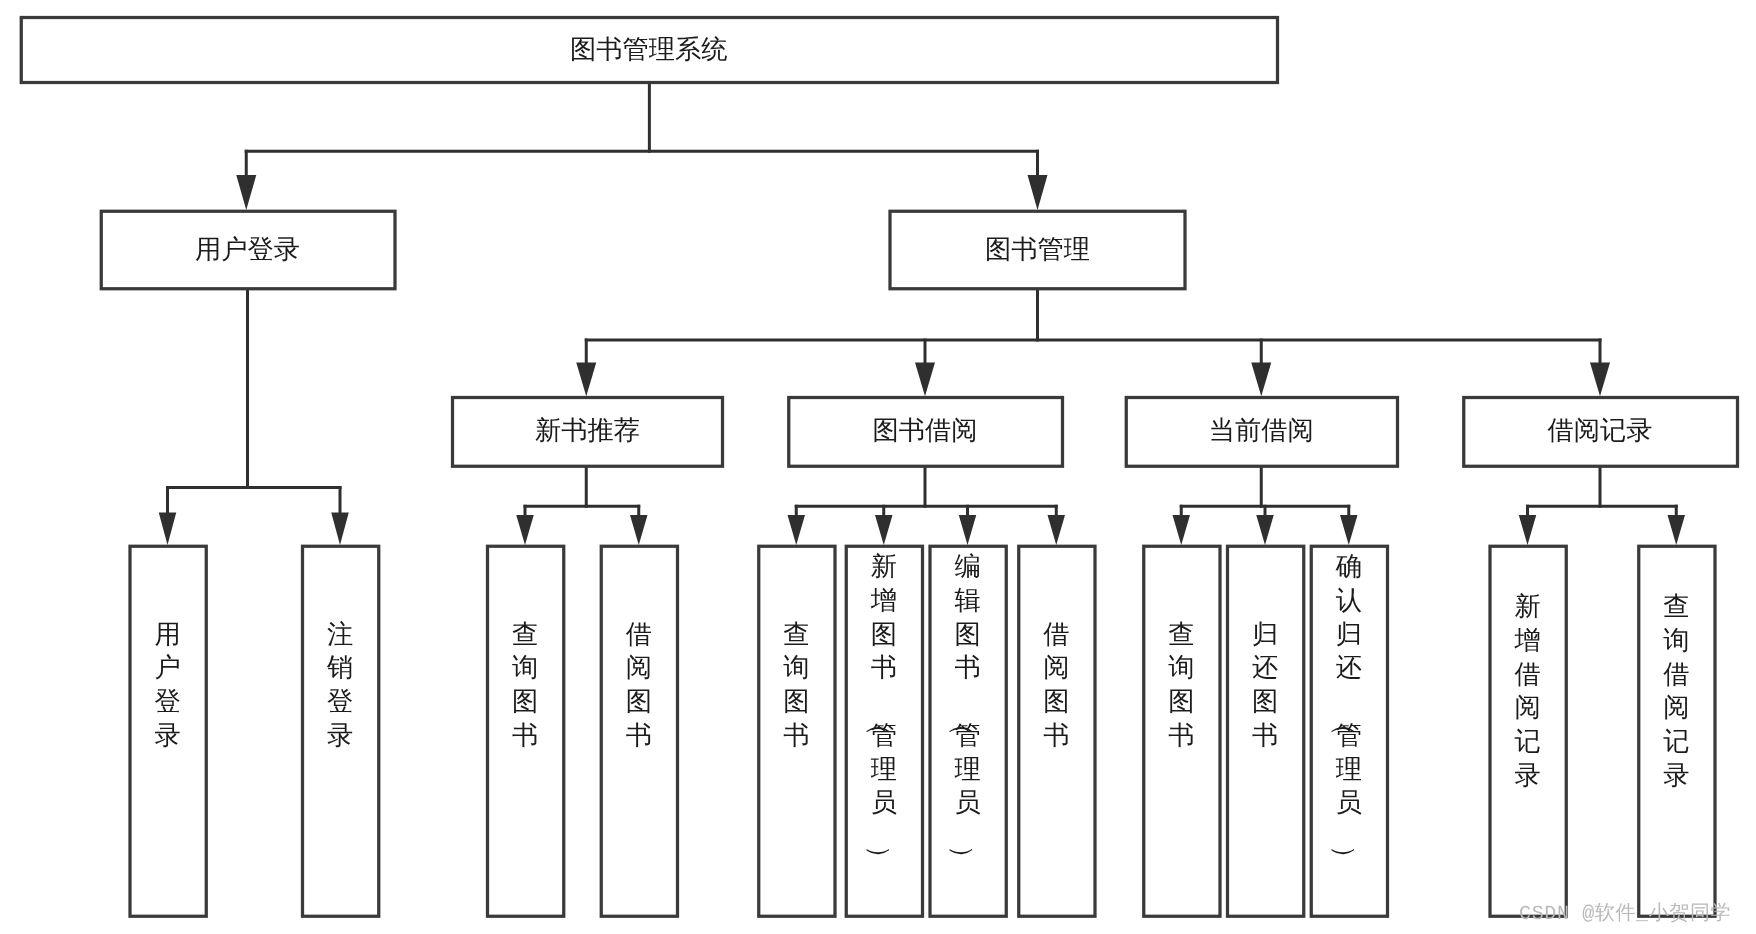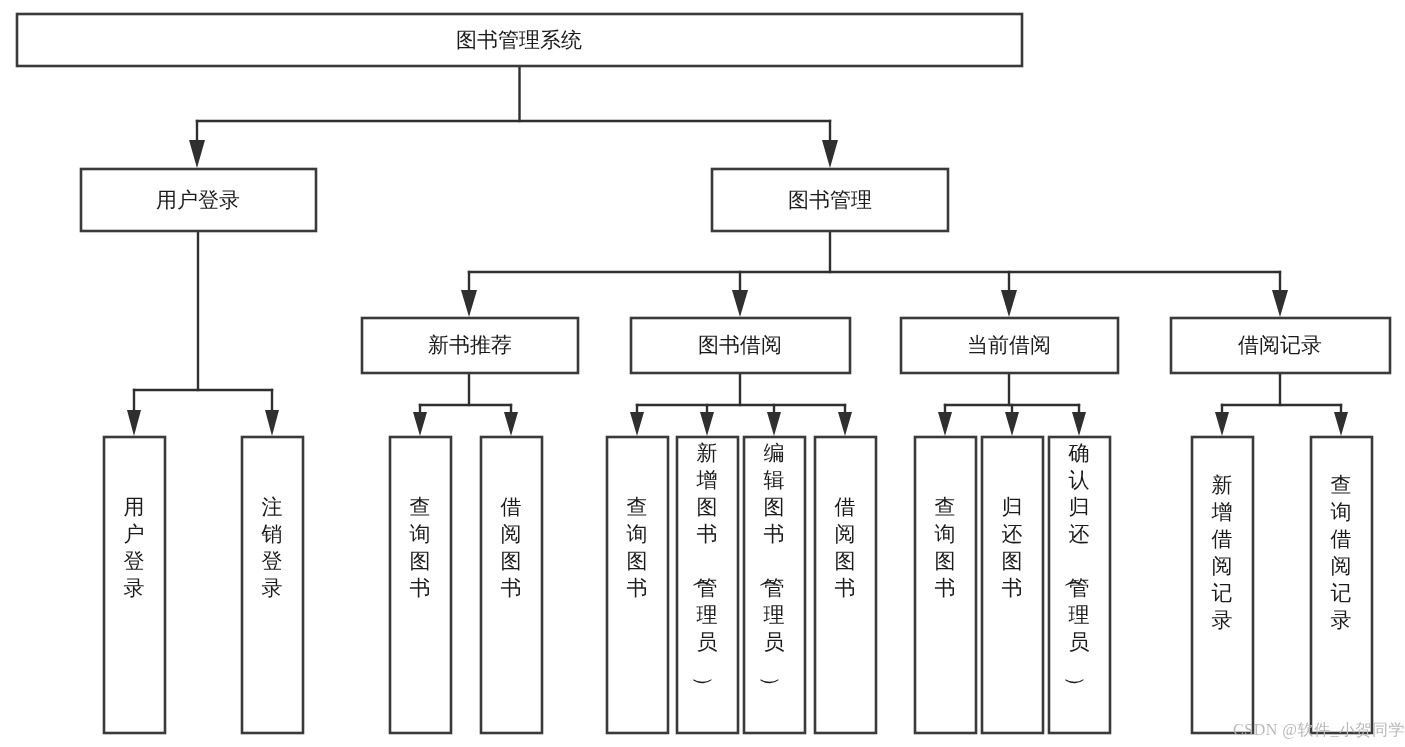--- a/index.html
+++ b/index.html
@@ -52,23 +52,23 @@
     dominant-baseline: middle;
   }
   .node-label-vertical {
     fill: #1b1b1b;
     font-family: "Liberation Sans", "DejaVu Sans", sans-serif;
     font-size: 21px;
     text-anchor: middle;
   }
   .watermark-text {
     position: absolute;
-    right: 0;
+    right: 20px;
     bottom: 6px;
-    font-family: Liberation Serif, serif;
+    font-family: Liberation Mono, monospace;
     font-size: 16px;
     color: #b9b9b9;
     white-space: nowrap;
     letter-spacing: 0.5px;
     user-select: none;
   }
 </style>
 </head>
 <body>
 

